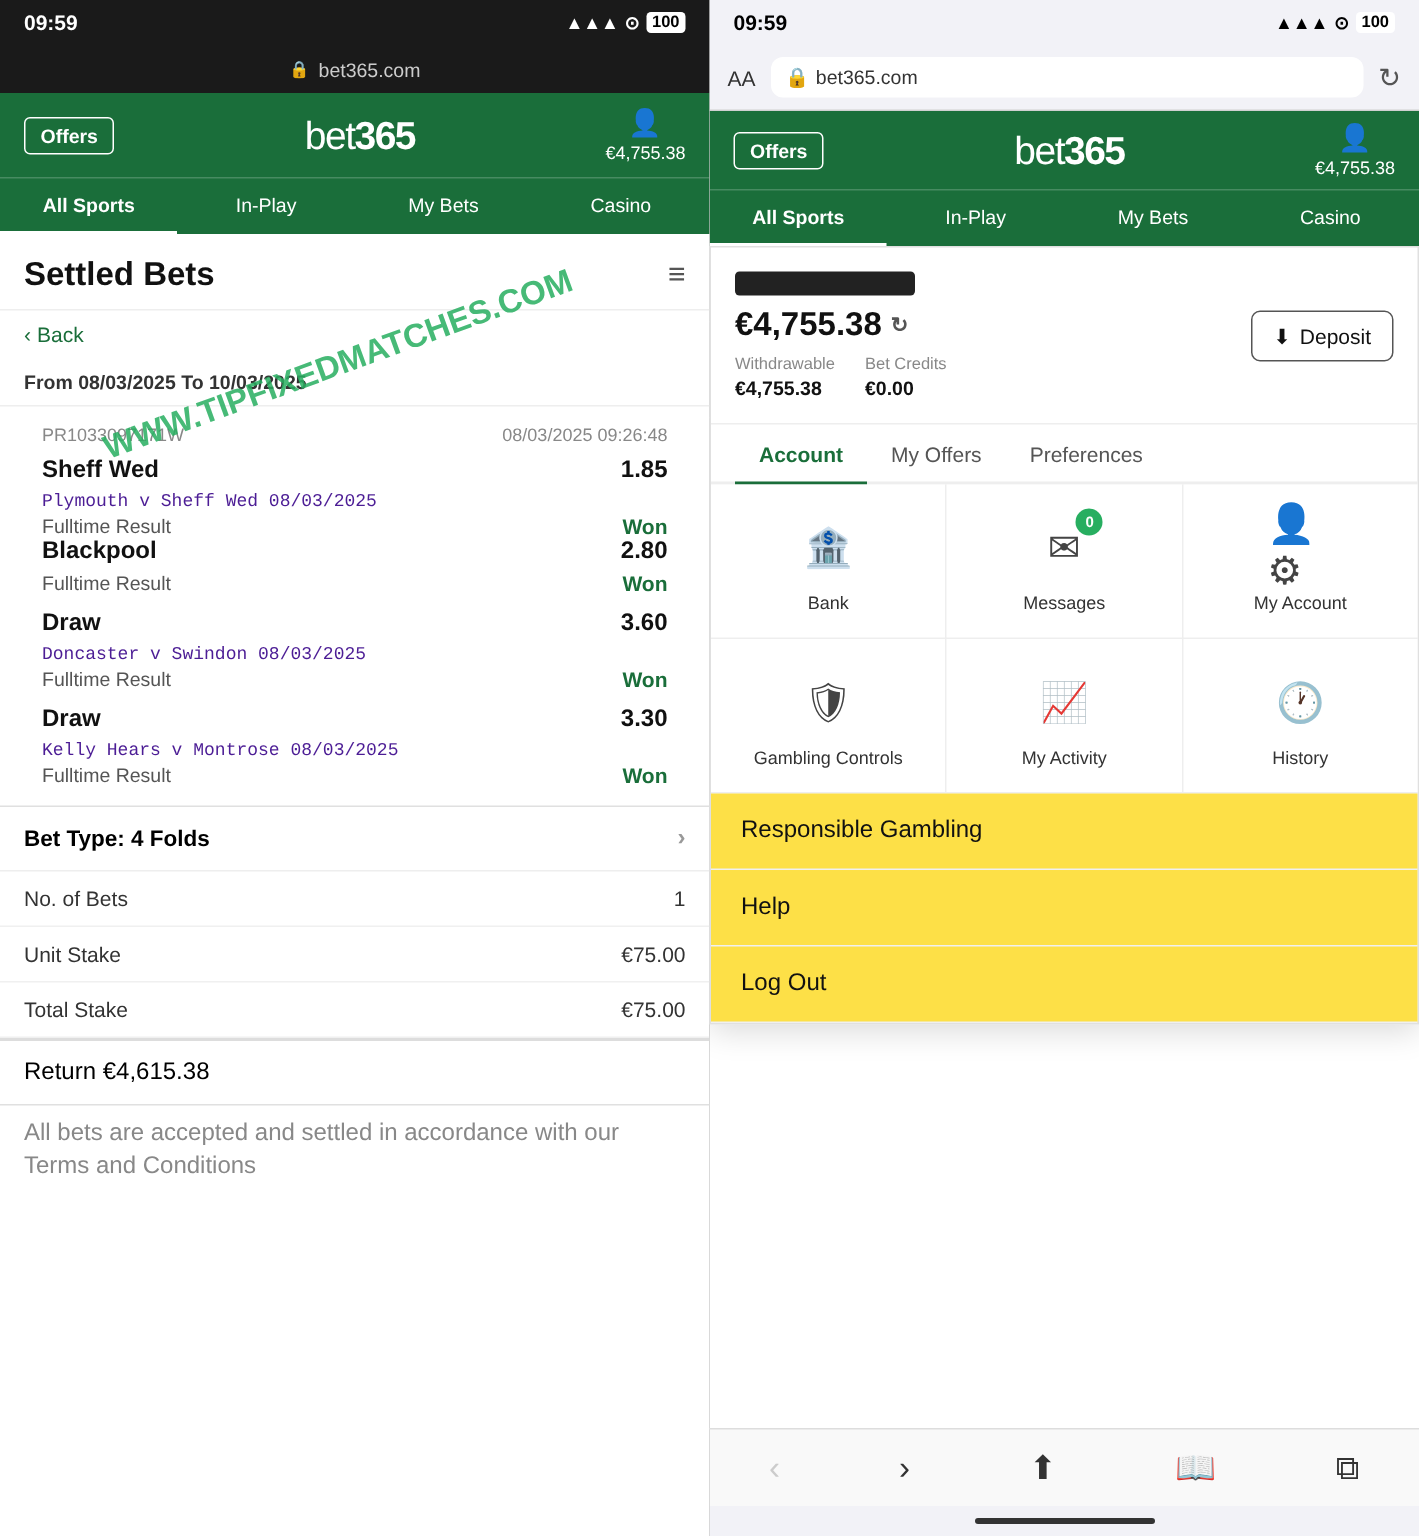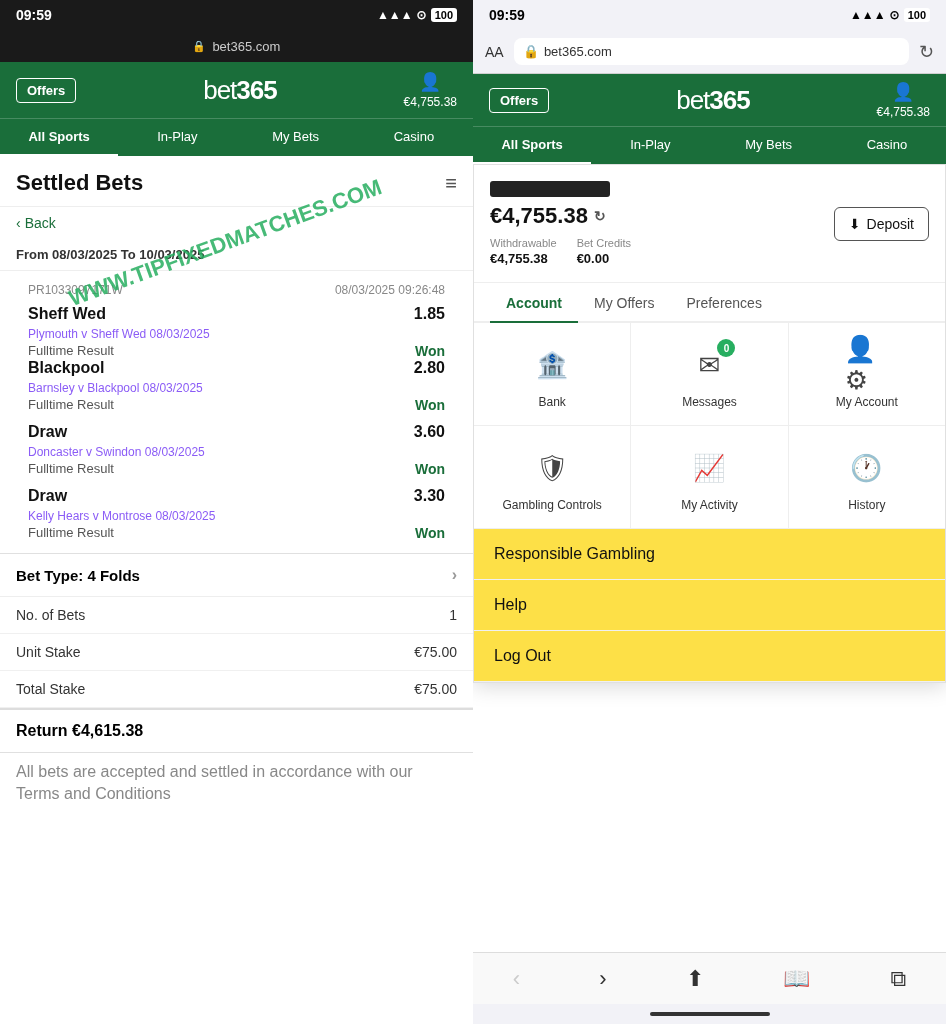--- a/index.html
+++ b/index.html
@@ -208,22 +208,23 @@
     }
 
     .bet-odds {
       font-size: 16px;
       font-weight: 700;
       color: #111;
     }
 
     .bet-sub {
       font-size: 12px;
-      color: #8b5cf6;
+      color: #4c1d95;
       margin-bottom: 2px;
+      font-family: Liberation Mono, monospace;
     }
 
     .bet-result-row {
       display: flex;
       justify-content: space-between;
     }
 
     .bet-type {
       font-size: 13px;
       color: #555;
@@ -262,21 +263,21 @@
       border-bottom: 1px solid #f0f0f0;
       font-size: 14px;
       color: #333;
     }
 
     .bet-return-row {
       display: flex;
       justify-content: space-between;
       padding: 12px 16px;
       font-size: 16px;
-      font-weight: 700;
+      font-weight: 400;
       border-top: 2px solid #ddd;
     }
 
     .footer-text {
       font-size: 16px;
       color: #888;
       padding: 8px 16px;
       line-height: 1.4;
     }
 
@@ -652,21 +653,20 @@
       <div class="bet-sub">Plymouth v Sheff Wed 08/03/2025</div>
       <div class="bet-result-row">
         <span class="bet-type">Fulltime Result</span>
         <span class="bet-result-won">Won</span>
       </div>
 
       <div class="bet-row" style="margin-top:0">
         <span class="bet-name">Blackpool</span>
         <span class="bet-odds">2.80</span>
       </div>
-      <div class="bet-sub">Barnsley v Blackpool 08/03/2025</div>
       <div class="bet-result-row">
         <span class="bet-type">Fulltime Result</span>
         <span class="bet-result-won">Won</span>
       </div>
 
       <div class="bet-row" style="margin-top:10px">
         <span class="bet-name">Draw</span>
         <span class="bet-odds">3.60</span>
       </div>
       <div class="bet-sub">Doncaster v Swindon 08/03/2025</div>

